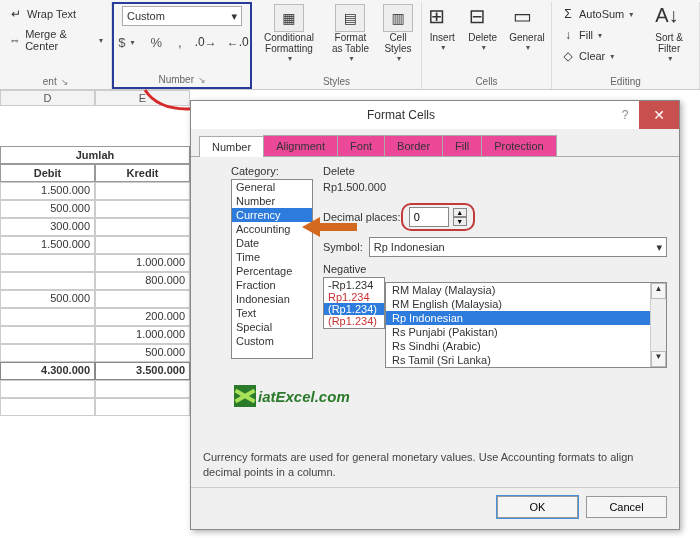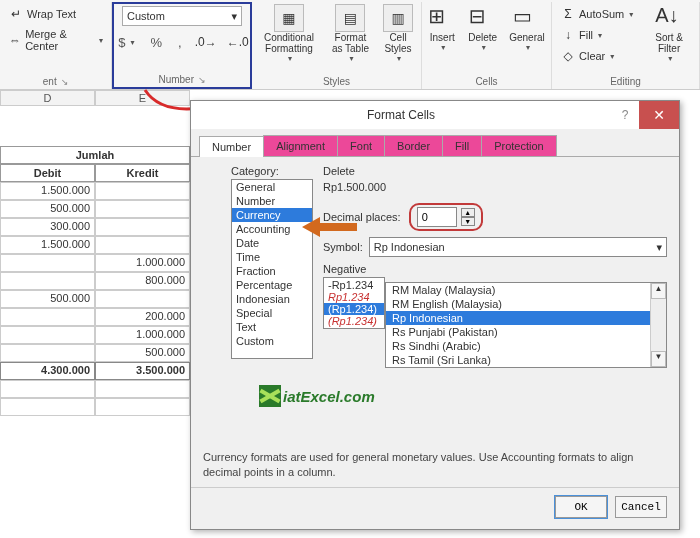--- a/index.html
+++ b/index.html
@@ -59,50 +59,50 @@
 .dlg-main { display: flex; gap: 10px; flex: 1; }
 .cat-col { width: 110px; display: flex; flex-direction: column; padding-left: 28px; }
 .lbl { font-size: 11px; margin-bottom: 2px; }
 .cat-list { border: 1px solid #888; background: #fff; height: 180px; overflow: hidden; font-size: 11px; }
 .cat-item { padding: 1px 4px; }
 .cat-item.selected { background: #2d7bdc; color: #fff; }
 
 .right-col { flex: 1; display: flex; flex-direction: column; gap: 6px; font-size: 11px; }
 .sample-box { }
 .sample-val { padding: 2px 0 4px 0; }
-.dec-row { display: flex; align-items: center; gap: 8px; }
+.dec-row { display: flex; align-items: center; gap: 0; }
 .dec-box { border: 2px solid #c23a3a; border-radius: 10px; padding: 2px 6px; display: flex; align-items: center; gap: 4px; }
 .dec-input { width: 40px; height: 20px; border: 1px solid #888; background: #fff; text-align: left; padding: 0 4px; font-size: 11px; }
 .spin { width: 14px; display: flex; flex-direction: column; }
 .spin button { height: 9px; font-size: 7px; line-height: 7px; border: 1px solid #888; background: #eee; padding: 0; }
 .sym-row { display: flex; align-items: center; gap: 6px; }
 .sym-select { flex: 1; height: 20px; border: 1px solid #888; background: #fff; display: flex; align-items: center; justify-content: space-between; padding: 0 4px; position: relative; }
 .sym-drop { position: absolute; top: 19px; left: 62px; right: 0; border: 1px solid #888; background: #fff; z-index: 5; }
 .sym-opt { padding: 1px 6px; font-size: 11px; position: relative; }
 .sym-opt.selected { background: #2d7bdc; color: #fff; }
 .neg-col { display: flex; flex-direction: column; }
 .neg-list { border: 1px solid #888; background: #fff; width: 62px; font-size: 11px; padding: 1px 0; }
 .neg-item { padding: 0 4px; }
-.neg-item.red { color: #c83232; font-style: italic; }
+.neg-item.red { color: #c83232; }
 .neg-item.sel { background: #2d7bdc; color: #fff; }
 .scrollbar-v { width: 16px; background: #eee; border-left: 1px solid #ccc; display: flex; flex-direction: column; justify-content: space-between; }
 .scroll-btn { height: 16px; border: 1px solid #bbb; background: #f5f5f5; font-size: 8px; text-align: center; }
 
 .desc { font-size: 11px; color: #444; margin-top: 8px; line-height: 1.3; }
 
 .dlg-buttons { display: flex; justify-content: flex-end; gap: 8px; padding: 8px 12px; border-top: 1px solid #ccc; background: #f0f0f0; }
-.dlg-btn { width: 52px; height: 22px; border: 1px solid #999; background: #f5f5f5; font-size: 11px; font-family: Liberation Mono, monospace; }
+.dlg-btn { width: 81px; height: 22px; border: 1px solid #999; background: #f5f5f5; font-size: 11px; }
 .dlg-btn.primary { outline: 1px solid #4a90d9; }
 
 
 .ptr { position: absolute; width: 60px; height: 30px; }
 .ptr svg polygon { fill: #d2691e; }
 
 
-.wm { position: absolute; left: 259px; top: 385px; display: flex; align-items: center; font-size: 15px; font-weight: bold; color: #2a7a2a; font-style: italic; z-index: 20; }
+.wm { position: absolute; left: 234px; top: 385px; display: flex; align-items: center; font-size: 15px; font-weight: bold; color: #2a7a2a; font-style: italic; z-index: 20; }
 .wm-x { width: 22px; height: 22px; background: #2a7a2a; position: relative; margin-right: 2px; }
 .wm-x::before, .wm-x::after { content: ""; position: absolute; background: #a8e05a; }
 .wm-x::before { width: 22px; height: 4px; top: 9px; transform: rotate(30deg); }
 .wm-x::after { width: 22px; height: 4px; top: 9px; transform: rotate(-30deg); }
 </style>
 </head>
 <body>
 
 <div class="ribbon">
 
@@ -321,25 +321,25 @@
     <div class="dlg-main">
       <div class="cat-col">
         <span class="lbl">Category:</span>
         <div class="cat-list" id="cat-list">
             <div class="cat-item">General</div>
             <div class="cat-item">Number</div>
             <div class="cat-item selected">Currency</div>
             <div class="cat-item">Accounting</div>
             <div class="cat-item">Date</div>
             <div class="cat-item">Time</div>
+            <div class="cat-item">Percentage</div>
             <div class="cat-item">Fraction</div>
-            <div class="cat-item">Percentage</div>
             <div class="cat-item">Indonesian</div>
+            <div class="cat-item">Text</div>
             <div class="cat-item">Special</div>
-            <div class="cat-item">Text</div>
             <div class="cat-item">Custom</div>
           </div>
       </div>
 
       <div class="right-col">
         <div class="sample-box">
           <div class="lbl">Delete</div>
           <div class="sample-val">Rp1.500.000</div>
         </div>
 

